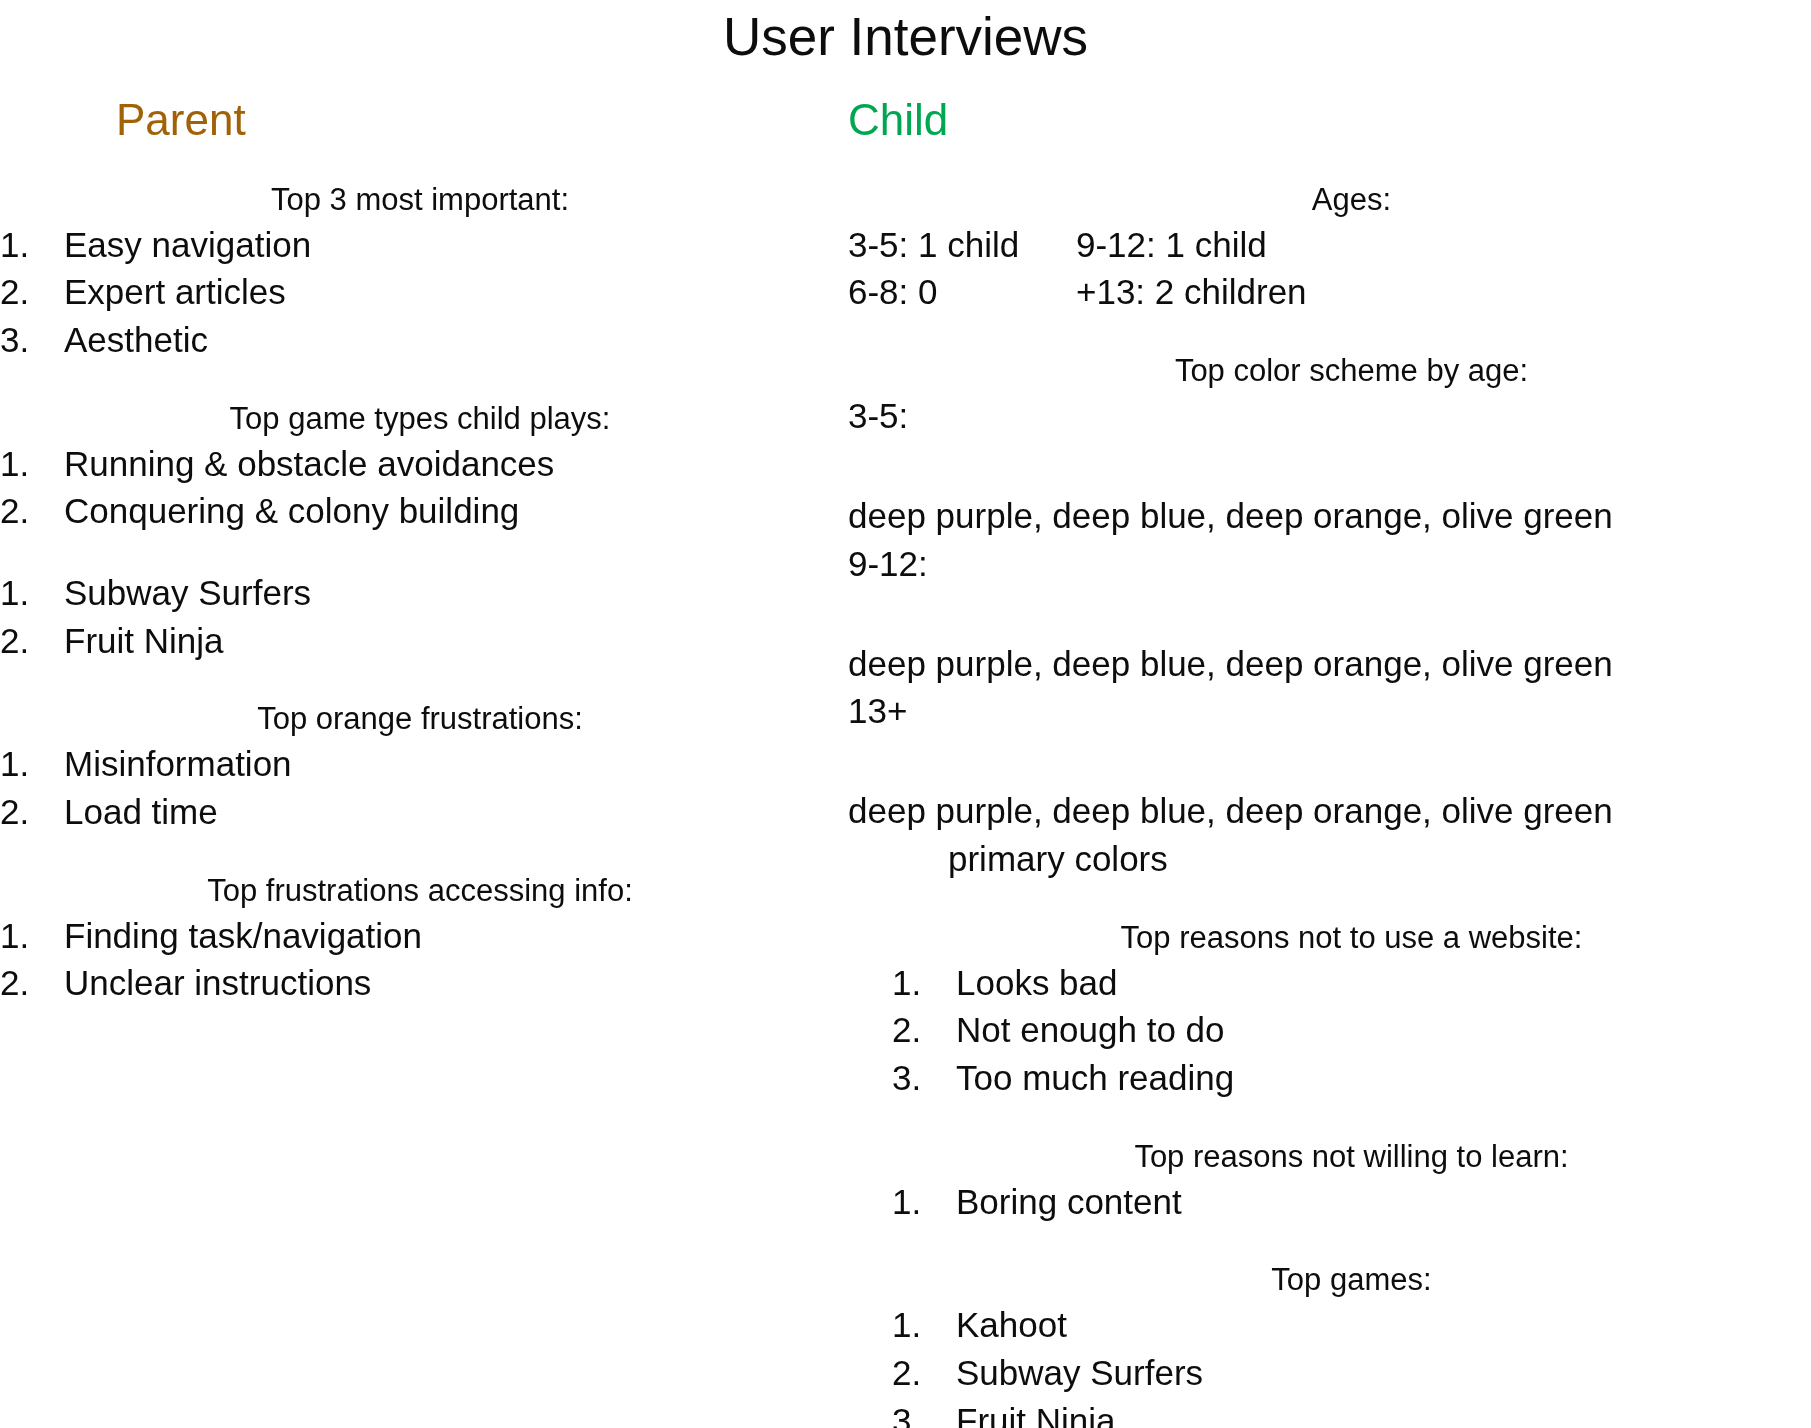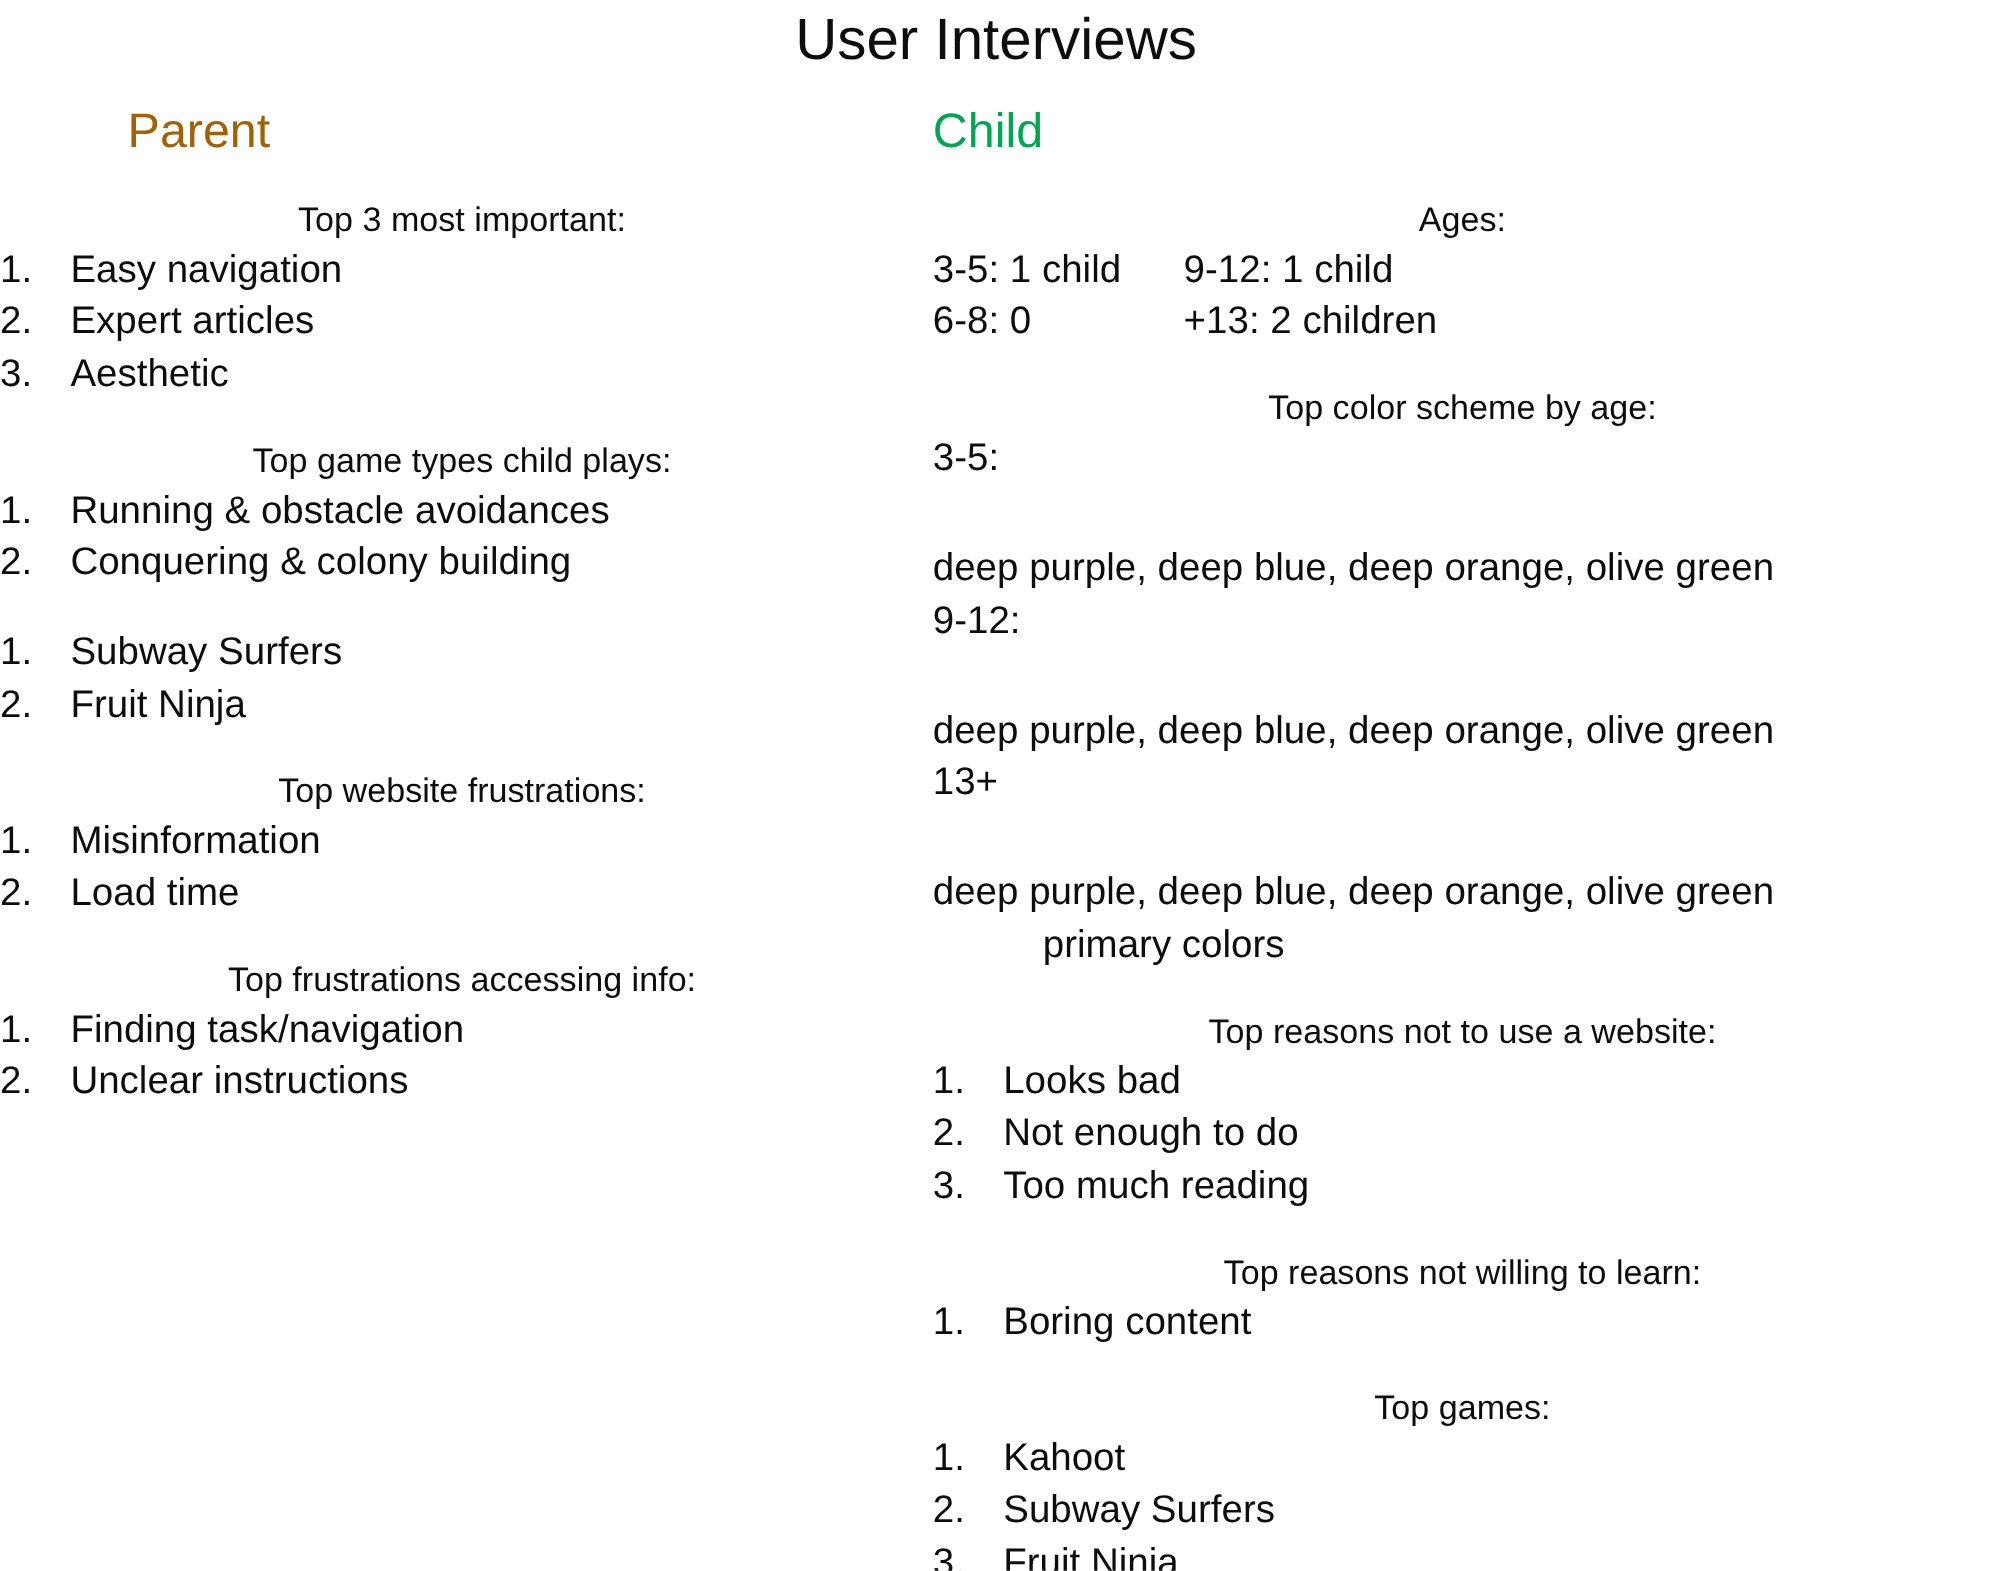--- a/index.html
+++ b/index.html
@@ -80,20 +80,21 @@
     flex: 0 0 64px;
     text-align: left;
   }
   .item .txt {
     flex: 1 1 auto;
   }
   
   .col-child .lead,
   .col-child .item {
     padding-left: 8px;
+    margin-left: 44px;
   }
   .ages-row {
     font-size: 35px;
     line-height: 1.36;
     display: flex;
     padding-left: 8px;
     white-space: nowrap;
     align-items: center;
   }
   .ages-row .a {
@@ -170,21 +171,21 @@
           <span class="num">1.</span>
           <span class="txt">Subway Surfers</span>
         </div>
         <div class="item">
           <span class="num">2.</span>
           <span class="txt">Fruit Ninja</span>
         </div>
       </div>
 
       <div class="block">
-        <div class="lead">Top website frustrations:</div>
+        <div class="lead">Top orange frustrations:</div>
         <div class="item">
           <span class="num">1.</span>
           <span class="txt">Misinformation</span>
         </div>
         <div class="item">
           <span class="num">2.</span>
           <span class="txt">Load time</span>
         </div>
       </div>
 

